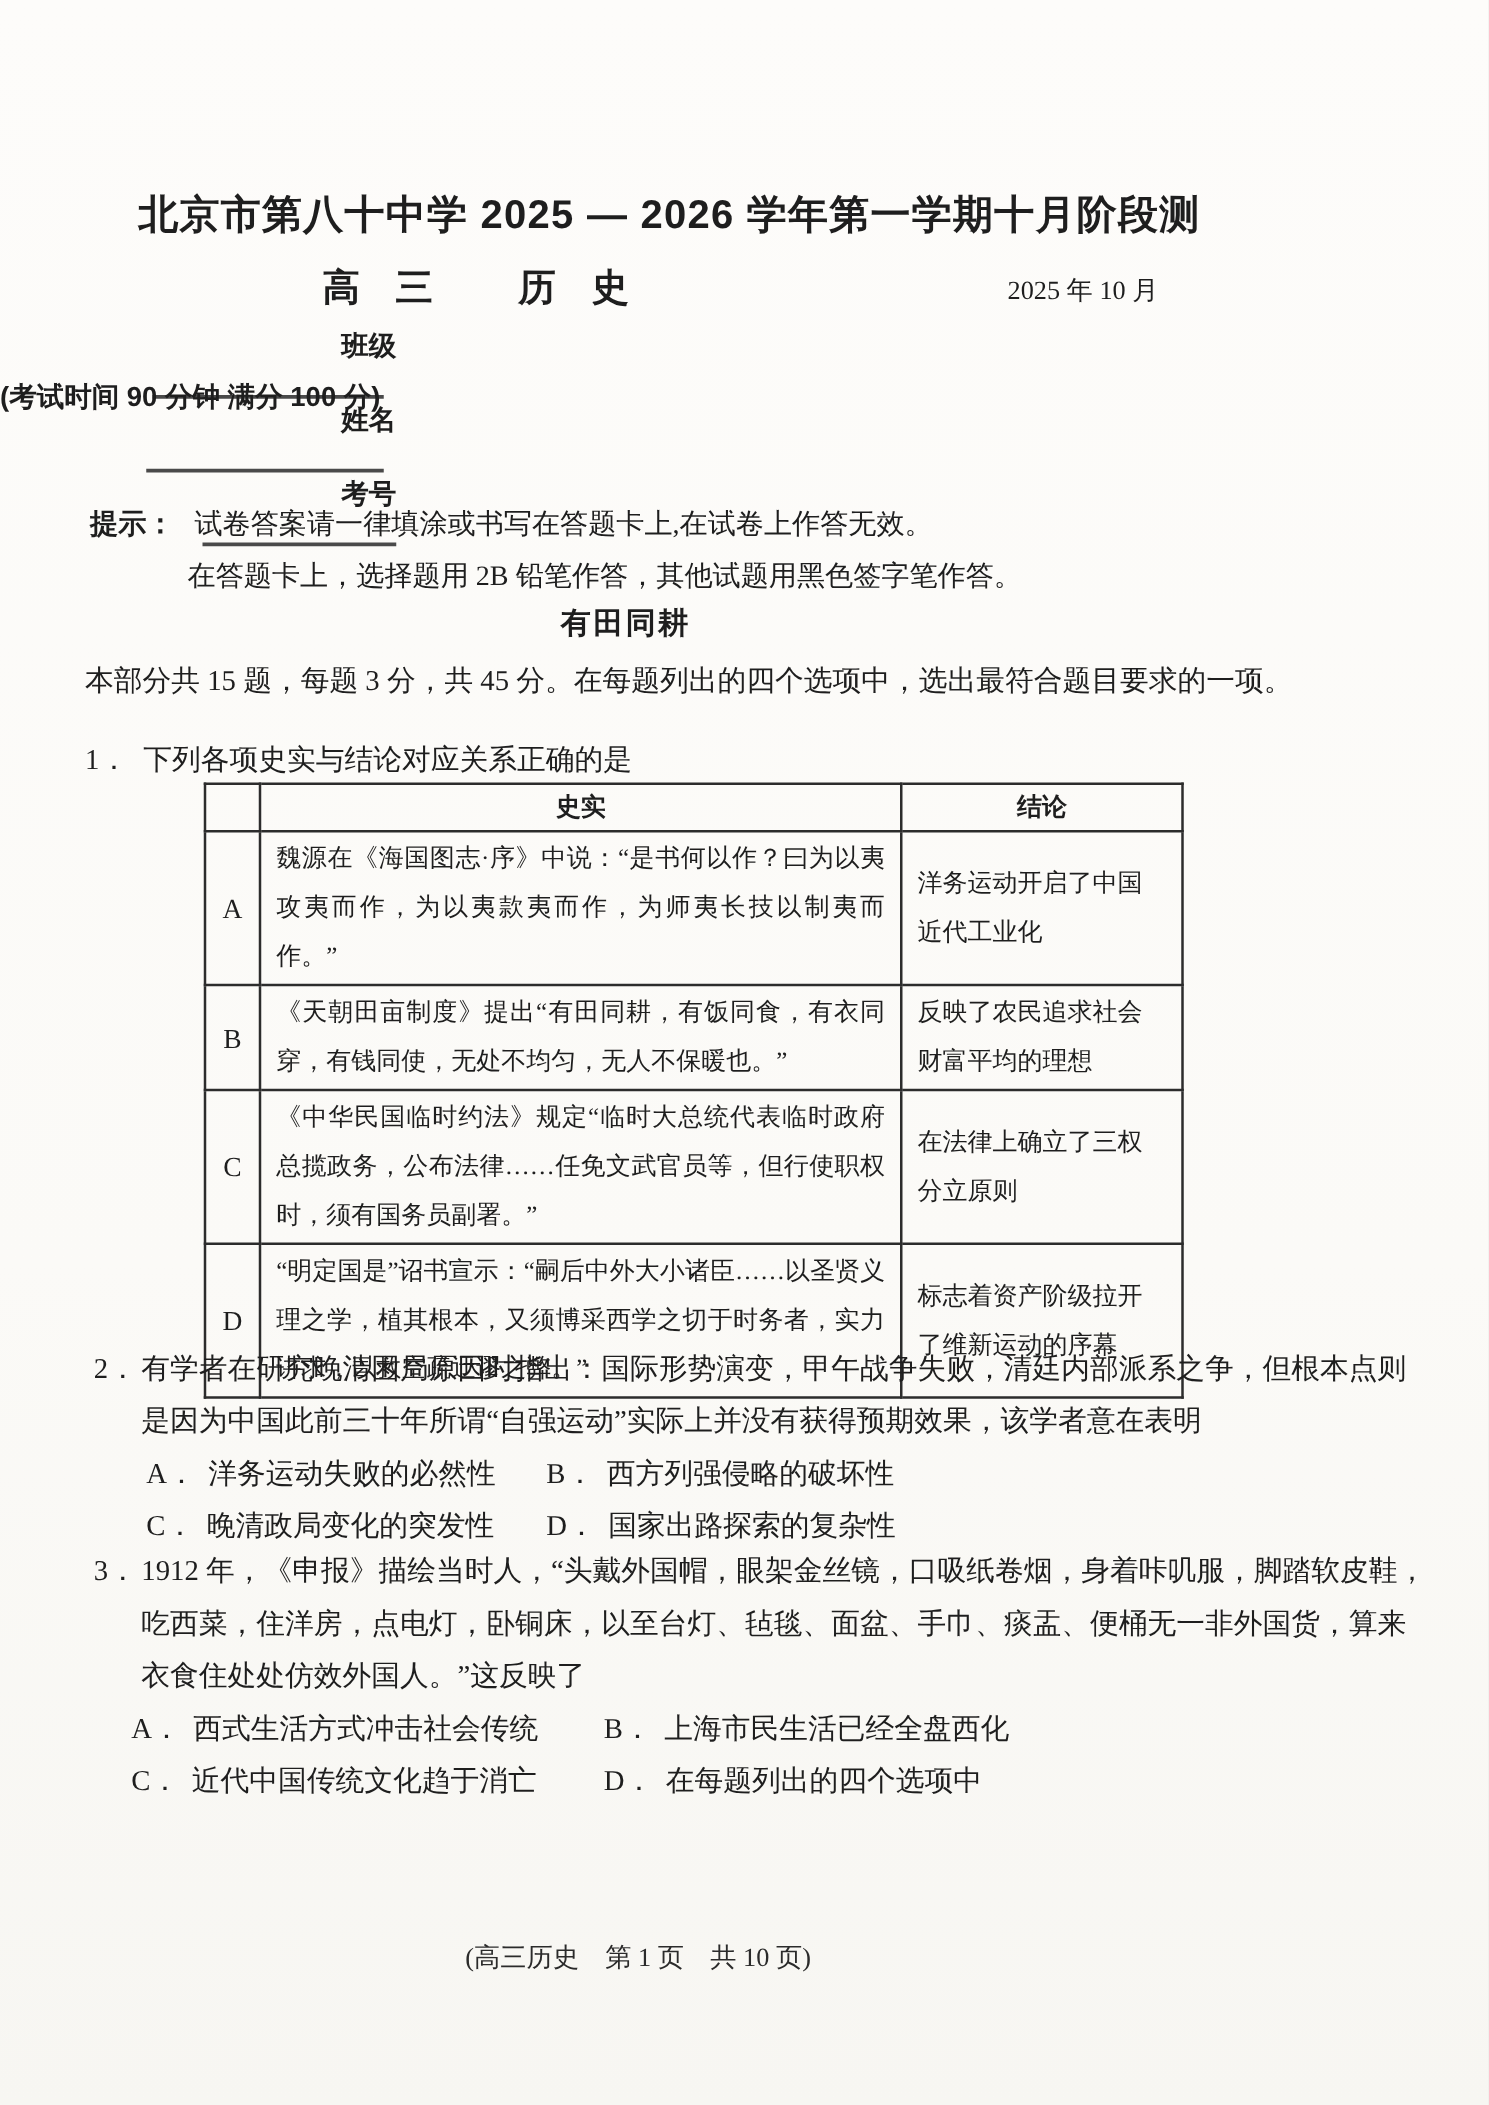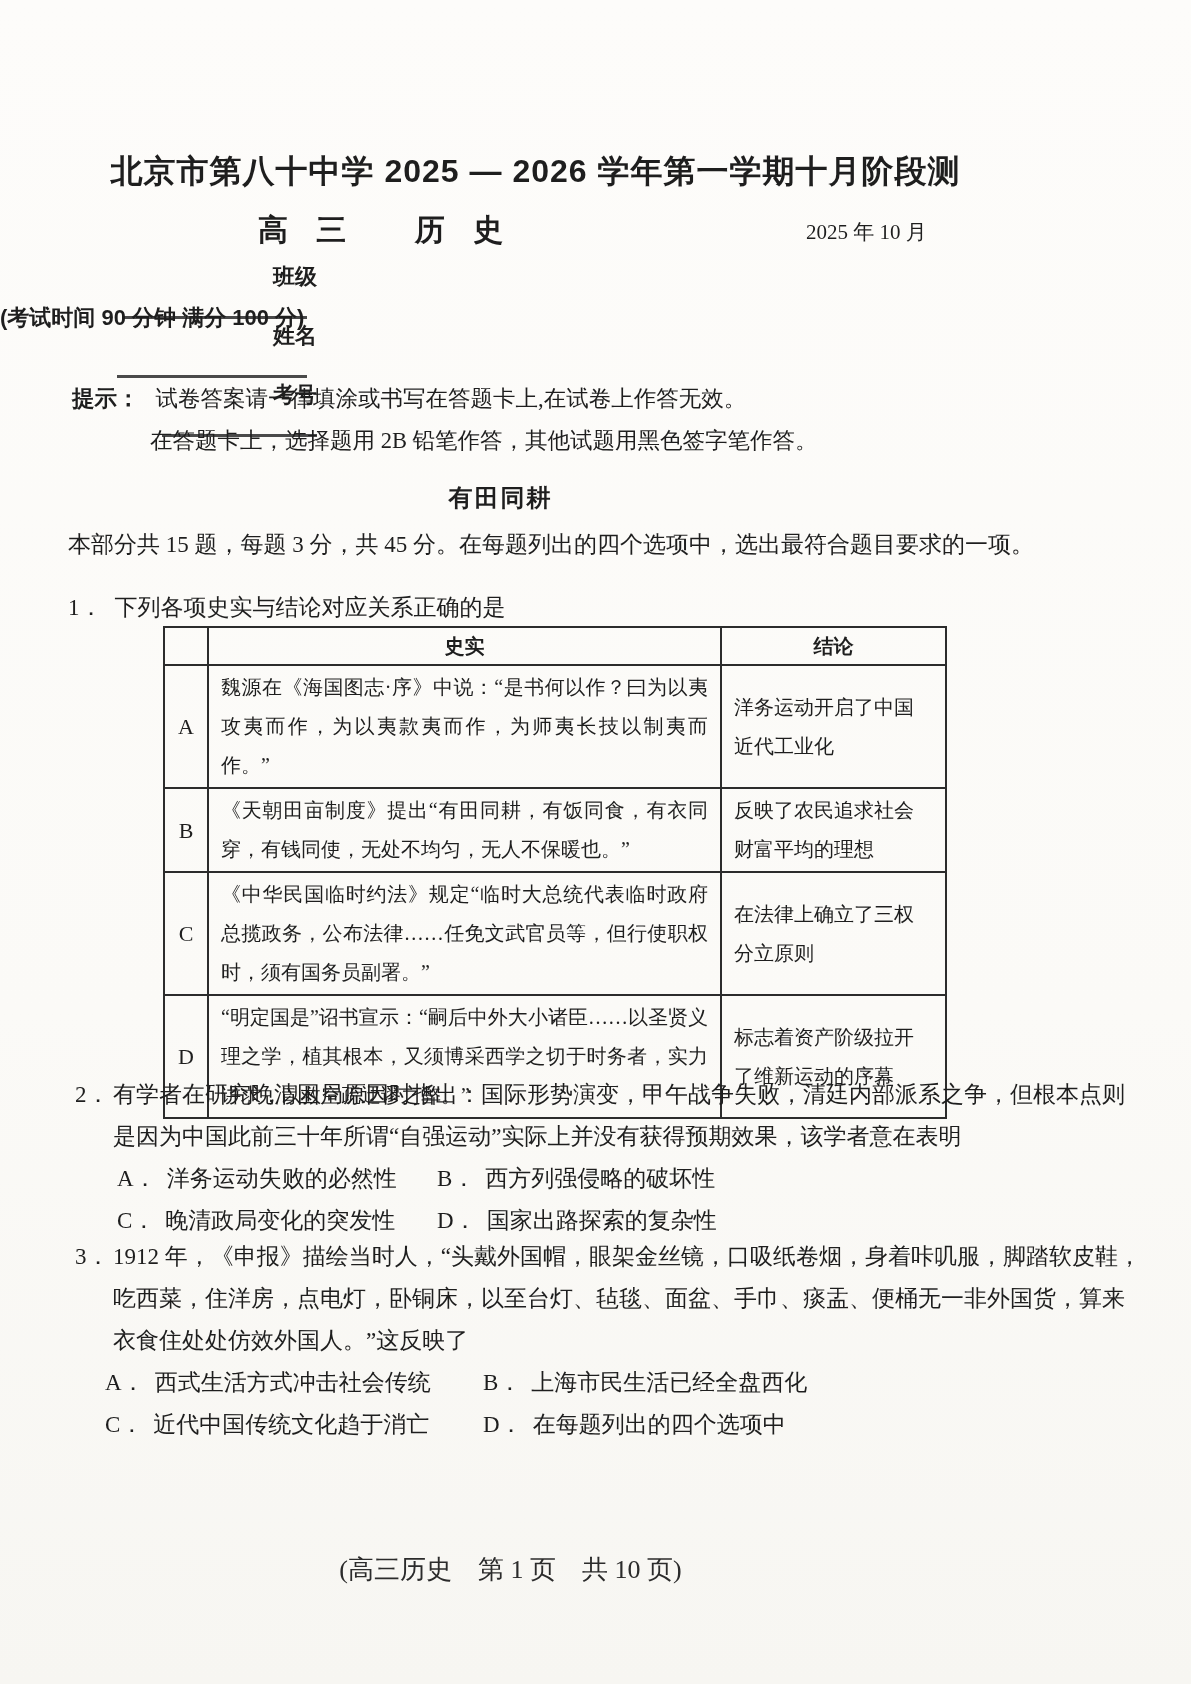--- a/index.html
+++ b/index.html
@@ -75,21 +75,21 @@
     font-weight: bold;
     font-size: 22px;
   }
 
   .notice {
     position: absolute;
     top: 378px; left: 72px; width: 1070px;
     font-size: 22.5px;
     line-height: 42px;
   }
-  .notice-line1 { display: flex; }
+  .notice-line1 { display: flex; margin-top: 20px; }
   .notice-label {
     font-family: "Liberation Sans", "DejaVu Sans", sans-serif;
     font-weight: bold;
     flex: 0 0 auto;
     margin-right: 16px;
   }
   .notice-line2 { margin-left: 78px; }
 
   .part-heading {
     position: absolute;
@@ -150,21 +150,21 @@
   .option-row { display: flex; margin-left: 42px; line-height: 42px; }
   .q3 .option-row { margin-left: 30px; }
   .q2 .opt-col1 { flex: 0 0 320px; }
   .q3 .opt-col1 { flex: 0 0 378px; }
   .opt-label { margin-right: 10px; }
 
   .page-footer {
     position: absolute;
     top: 1552px; left: 0; right: 170px;
     text-align: center;
-    font-size: 26px;
+    font-size: 21px;
     color: #2b2b2b;
   }
 </style>
 </head>
 <body>
 
 <div class="page">
 
 
   <div class="page-title">北京市第八十中学 2025 — 2026 学年第一学期十月阶段测</div>

